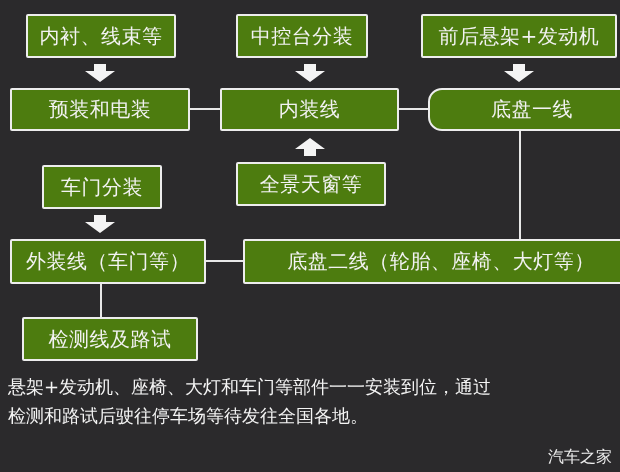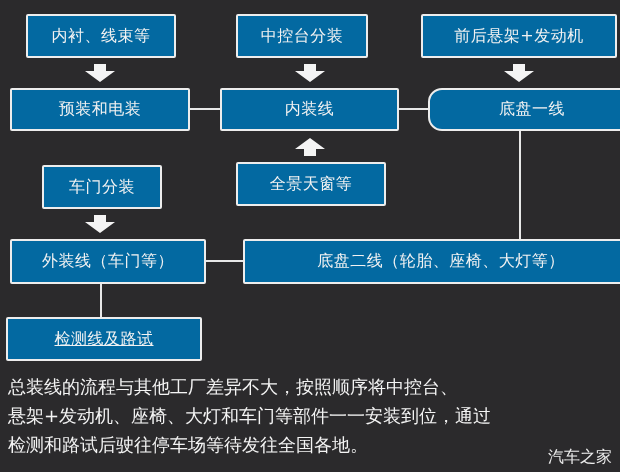--- a/index.html
+++ b/index.html
@@ -9,23 +9,23 @@
     font-family: "DejaVu Sans", "Liberation Sans", sans-serif;
     color: #f2f2f2;
     position: relative;
   }
   .box {
     position: absolute;
     border: 2px solid #ededed;
     border-radius: 2px;
     box-sizing: border-box;
     display: flex; align-items: center; justify-content: center;
-    font-size: 16px; letter-spacing: 0.5px;
+    font-size: 20px; letter-spacing: 0.5px;
     white-space: nowrap;
-    background: #0369a1;
+    background: #4d7c0f;
   }
   .line { position: absolute; background: #e8e8e8; }
   .arrow { position: absolute; width: 30px; height: 18px; }
   .caption {
     position: absolute; left: 8px; top: 372px; width: 605px;
     font-size: 18px; line-height: 29px; color: #f4f4f4;
   }
   .caption div { white-space: nowrap; }
   .watermark {
     position: absolute; right: 8px; bottom: 4px;
@@ -64,21 +64,20 @@
 <div class="box" style="left:10px; top:88px; width:180px; height:43px;">预装和电装</div>
 <div class="box" style="left:220px; top:88px; width:179px; height:43px;">内装线</div>
 <div class="box" style="left:428px; top:88px; width:208px; height:43px;border-radius:14px;">底盘一线</div>
 
 <div class="box" style="left:236px; top:162px; width:150px; height:44px;">全景天窗等</div>
 <div class="box" style="left:42px; top:165px; width:120px; height:44px;">车门分装</div>
 
 <div class="box" style="left:10px; top:239px; width:196px; height:45px;">外装线（车门等）</div>
 <div class="box" style="left:243px; top:239px; width:396px; height:45px;">底盘二线（轮胎、座椅、大灯等）</div>
 
-<div class="box" style="left:6px; top:317px; width:196px; height:44px;text-decoration:underline;">检测线及路试</div>
+<div class="box" style="left:22px; top:317px; width:176px; height:44px;">检测线及路试</div>
 
 <div class="caption">
-  <div>总装线的流程与其他工厂差异不大，按照顺序将中控台、</div>
   <div>悬架+发动机、座椅、大灯和车门等部件一一安装到位，通过</div>
   <div>检测和路试后驶往停车场等待发往全国各地。</div>
 </div>
 
 <div class="watermark">汽车之家</div>
 
 </body></html>

